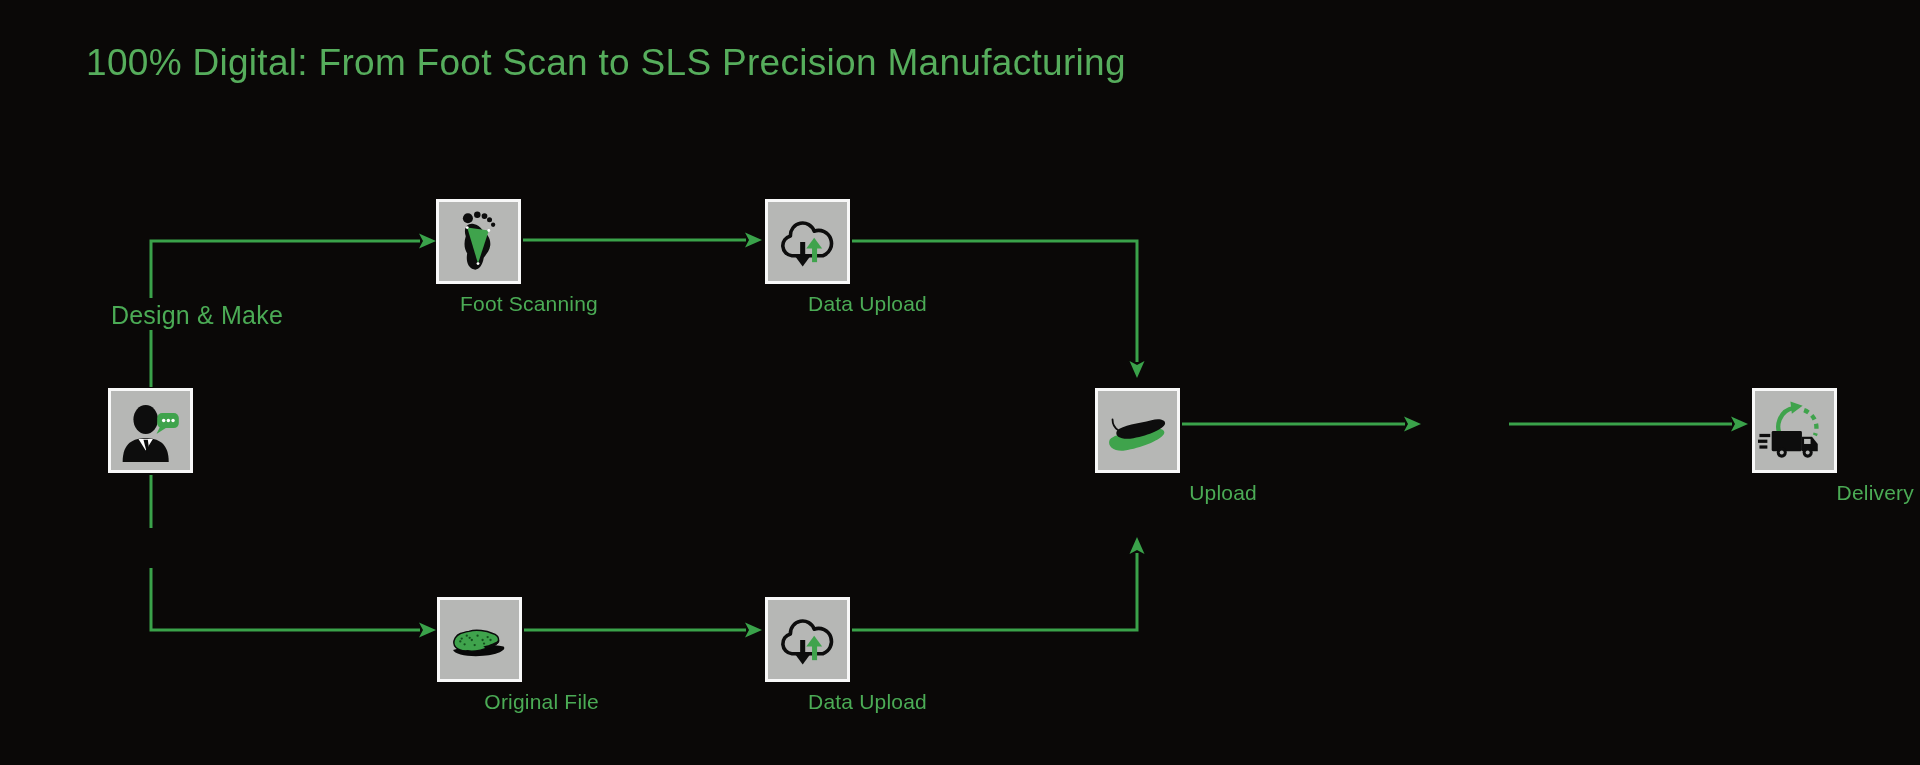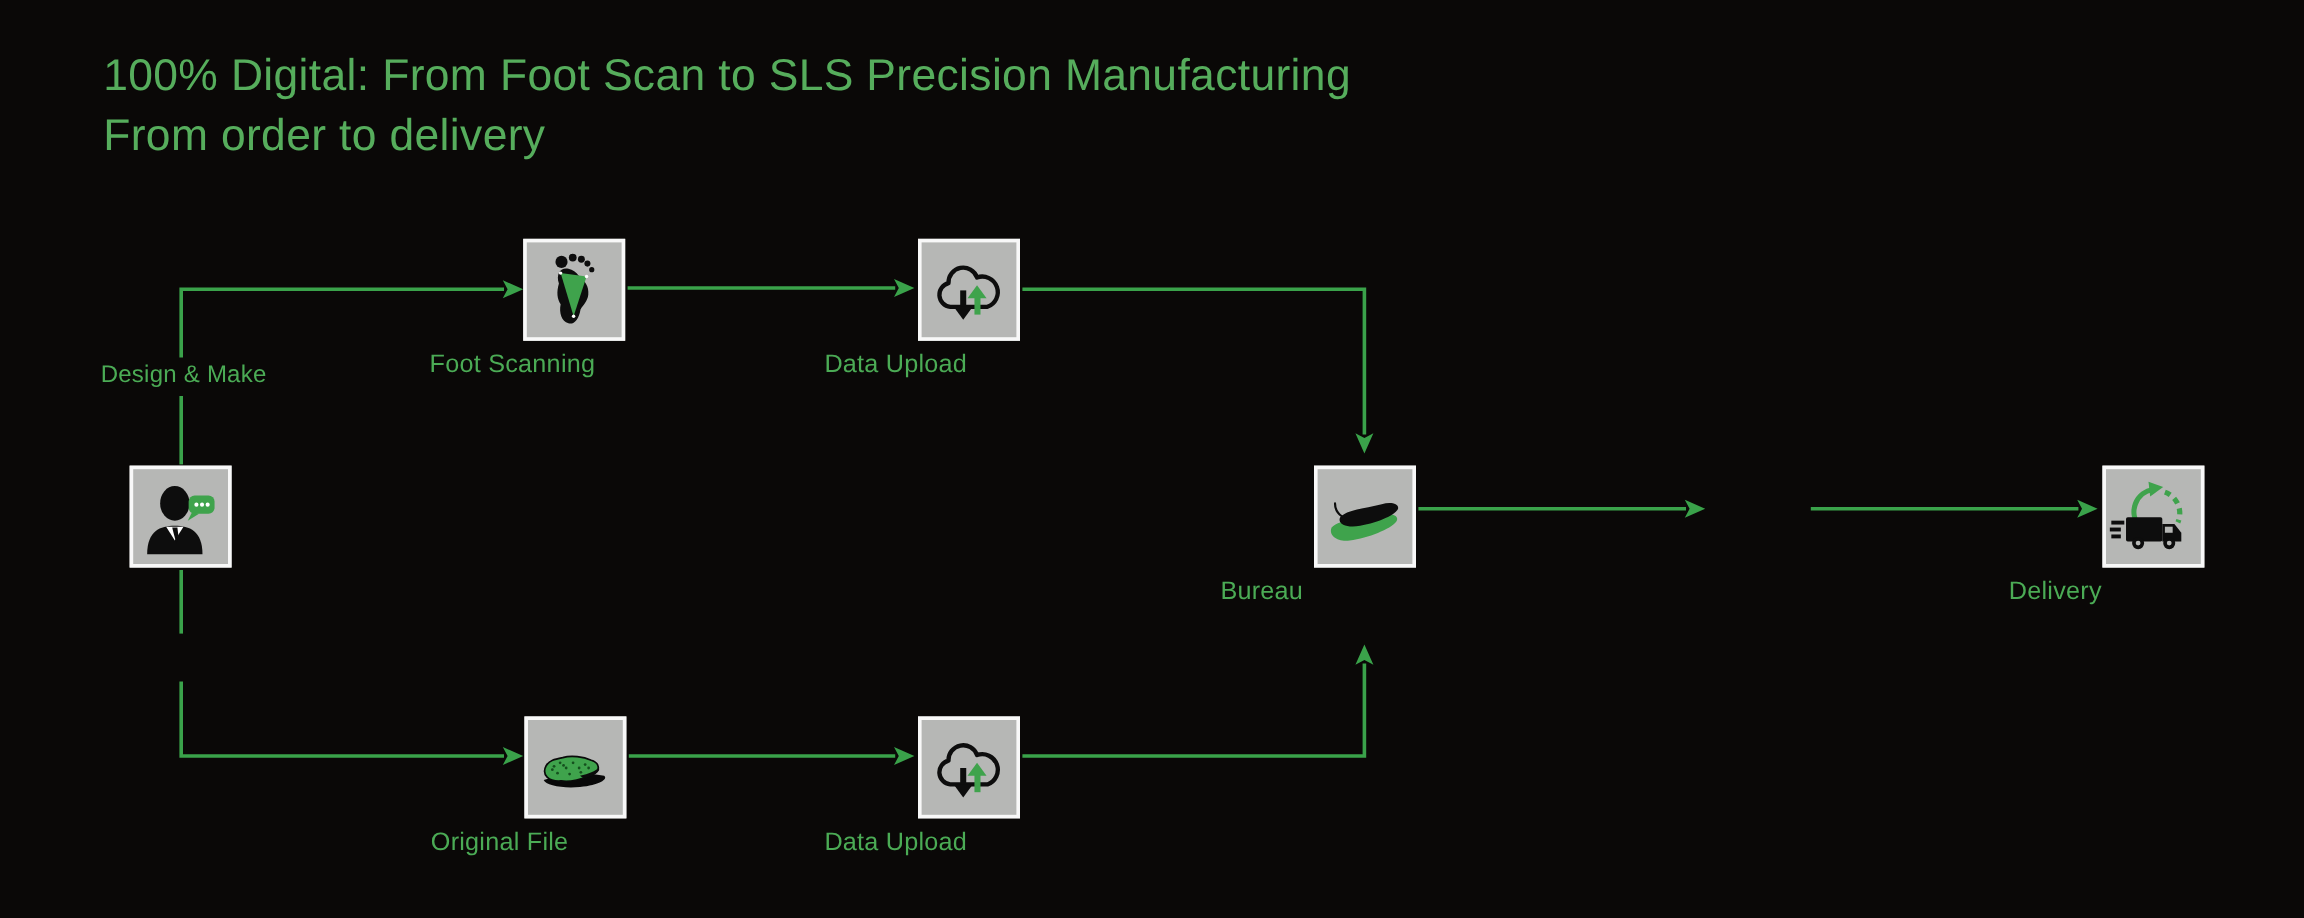--- a/index.html
+++ b/index.html
@@ -9,41 +9,40 @@
   }
   *{box-sizing:border-box;margin:0;padding:0;}
   html,body{width:1920px;height:765px;background:var(--bg);overflow:hidden;}
   body{font-family:"Liberation Sans",sans-serif;position:relative;}
   .canvas{position:absolute;inset:0;width:1759px;height:765px;}
   .title{position:absolute;left:86px;top:38px;color:var(--title-green);
          font-size:37px;line-height:50px;font-weight:500;letter-spacing:.3px;}
   .connectors{position:absolute;left:0;top:0;width:1920px;height:765px;pointer-events:none;}
   .ln{stroke:var(--line-green);stroke-width:3;fill:none;}
   .ar{fill:var(--line-green);stroke:none;}
-  .node{position:absolute;width:240px;text-align:left;}
+  .node{position:absolute;width:240px;text-align:right;}
   .box{width:85px;height:85px;margin:0 auto;background:var(--box-fill);
        border:3px solid var(--box-border);display:flex;align-items:center;justify-content:center;}
   .box svg{width:72px;height:72px;display:block;}
   .node-label{margin-top:8px;color:var(--label-green);font-size:21px;letter-spacing:.2px;}
-  .branch-label{position:absolute;color:var(--label-green);font-size:20px;text-align:center;letter-spacing:.2px;}
+  .branch-label{position:absolute;color:var(--label-green);font-size:25px;text-align:right;letter-spacing:.2px;}
   .ig{fill:var(--icon-green);}
   .igs{stroke:var(--icon-green);fill:none;}
   .ink{fill:var(--ink);}
   .inks{stroke:var(--ink);fill:none;}
   .grayfill{fill:var(--box-fill);}
   .sls-txt{font-family:"Liberation Sans",sans-serif;font-weight:bold;font-style:italic;font-size:29px;letter-spacing:1px;}
 </style>
 </head>
 <body>
 
 <div class="canvas">
 
   <div class="title">
     <div>100% Digital: From Foot Scan to SLS Precision Manufacturing</div>
-    <div>From order to delivery</div>
   </div>
 
   <svg class="connectors" viewBox="0 0 1920 765">
     <path class="ln" d="M151,298 L151,241 L420,241"></path>
     <polygon class="ar" points="436,241 419,233.5 423,241 419,248.5"></polygon>
     <path class="ln" d="M151,330 L151,387"></path>
     <path class="ln" d="M523,240 L746,240"></path>
     <polygon class="ar" points="762,240 745,232.5 749,240 745,247.5"></polygon>
     <path class="ln" d="M852,241 L1137,241 L1137,362"></path>
     <polygon class="ar" points="1137,378 1129.5,361 1137,365 1144.5,361"></polygon>
@@ -150,21 +149,21 @@
   </div>
 
   <div class="node" style="left:1017px;top:388px;">
     <div class="box">
       <svg viewBox="0 0 100 100">
         <path class="ig" d="M12,62 C8,72 20,79 33,77 C55,74 80,64 87,55 C91,49 83,45 73,47 C52,51 22,52 12,62 Z"></path>
         <path class="ink" d="M22,50 C18,58 30,63 45,60 C67,56 87,47 89,40 C90,34 80,32 70,35 C52,40 30,41 22,50 Z"></path>
         <path class="inks" d="M24,49 C18,45 16,40 16,34" stroke-width="2.5" stroke-linecap="round"></path>
       </svg>
     </div>
-    <div class="node-label">Bureau</div>
+    <div class="node-label">Upload</div>
   </div>
 
 
   <div class="node" style="left:1674px;top:388px;">
     <div class="box">
       <svg viewBox="0 0 100 100">
         <path class="igs" d="M34,60 A26,26 0 0 1 50,18" stroke-width="6"></path>
         <polygon class="ig" points="62,15 45,9 47,26"></polygon>
         <path class="igs" d="M64,21 A26,26 0 0 1 79,56" stroke-width="6" stroke-dasharray="7 6"></path>
         <rect class="ink" x="2" y="54" width="15" height="4.5"></rect>

